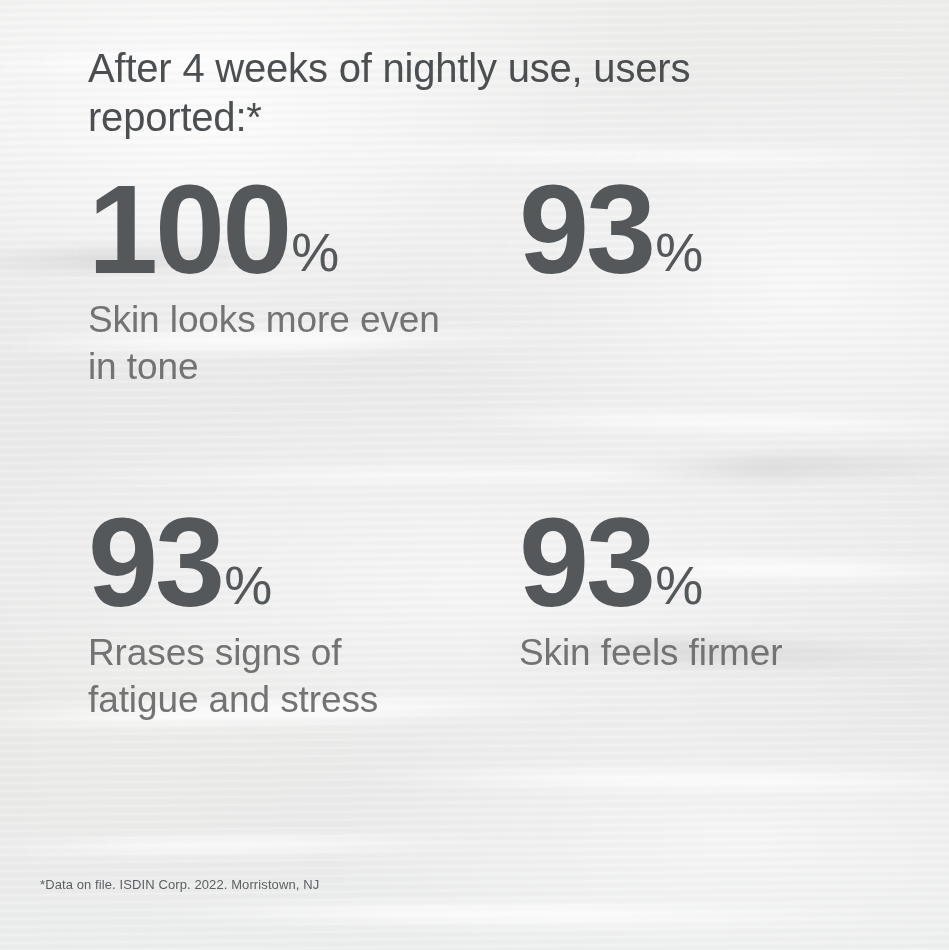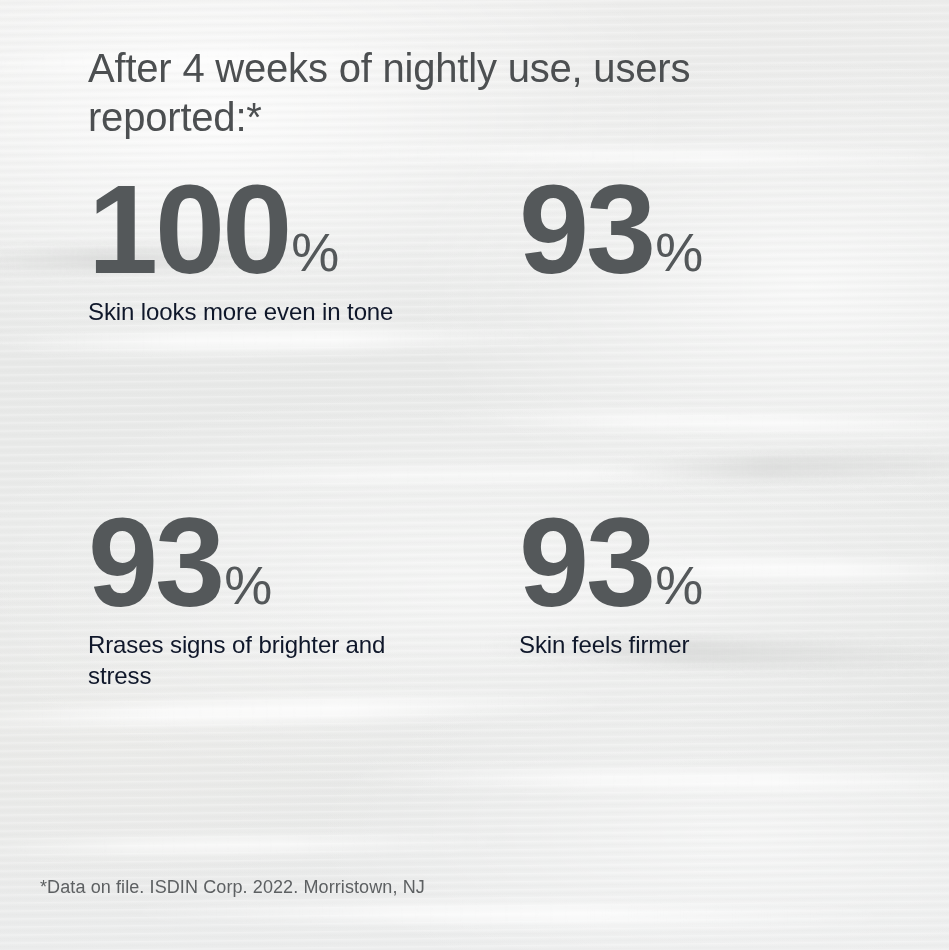--- a/index.html
+++ b/index.html
@@ -142,33 +142,33 @@
     font-size: 54px;
     font-weight: 500;
     letter-spacing: -1px;
     color: #54585a;
     margin-left: 2px;
     position: relative;
     top: -2px;
   }
 
   .stat-label {
-    font-size: 24px;
+    font-size: 37px;
     line-height: 1.26;
     font-weight: 400;
-    color: #0f172a;
+    color: #737373;
     letter-spacing: -0.1px;
     max-width: 360px;
   }
 
   .footnote {
     position: absolute;
     left: 40px;
     top: 877px;
-    font-size: 18px;
+    font-size: 13px;
     font-weight: 400;
     color: #5d6062;
     letter-spacing: 0.1px;
   }
 </style>
 </head>
 <body>
 
 <div class="canvas">
 
@@ -209,21 +209,21 @@
           <span class="stat-number">93</span>
           <span class="stat-percent">%</span>
         </div>
       </div>
 
       <div class="stat stat-2">
         <div class="stat-value">
           <span class="stat-number">93</span>
           <span class="stat-percent">%</span>
         </div>
-        <div class="stat-label">Rrases signs of brighter and stress</div>
+        <div class="stat-label">Rrases signs of fatigue and stress</div>
       </div>
 
       <div class="stat stat-3">
         <div class="stat-value">
           <span class="stat-number">93</span>
           <span class="stat-percent">%</span>
         </div>
         <div class="stat-label">Skin feels firmer</div>
       </div>
 

